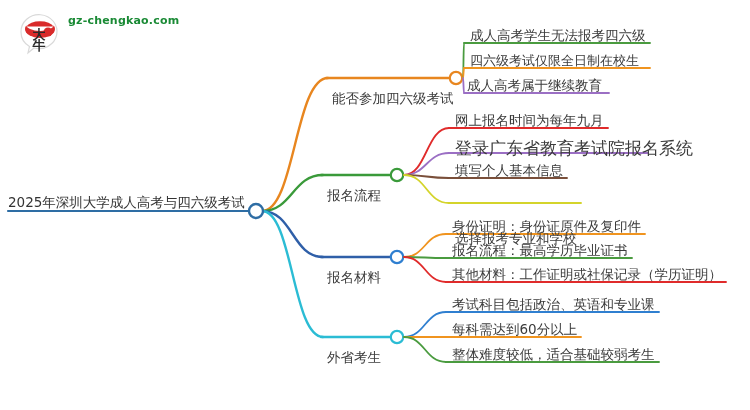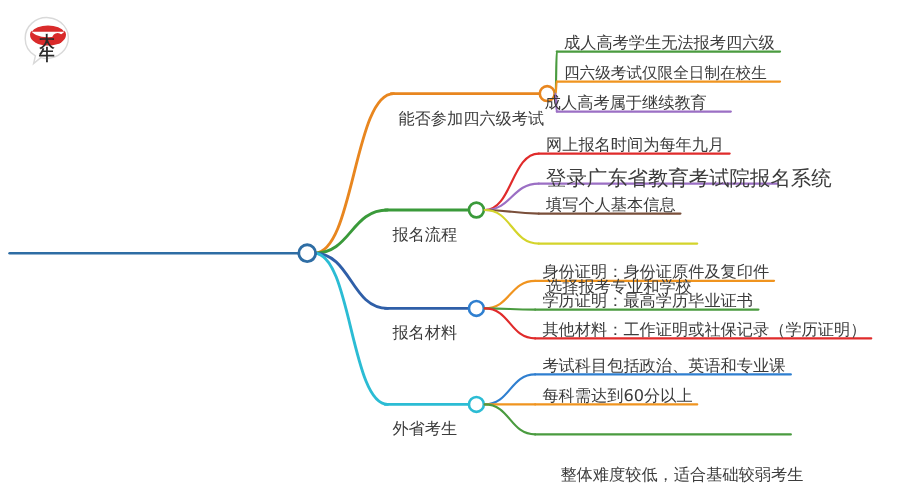--- a/index.html
+++ b/index.html
@@ -95,20 +95,21 @@
         <path d="M3 20 A18 17 0 1 1 16 36 L10 41 L11.5 34.5 A18 17 0 0 1 3 20 Z" fill="#ffffff" stroke="#d9d9d9" stroke-width="1.2"></path>
         <path d="M7 17 A15 8 0 0 1 37 17 A15 9 0 0 1 7 17 Z" fill="#d92b2b"></path>
         <ellipse cx="22" cy="12.5" rx="14" ry="6.5" fill="#ffffff"></ellipse>
         <path d="M8.5 14.5 A14 7 0 0 1 35.5 14.5 Z" fill="#d92b2b"></path>
         <circle cx="30" cy="20" r="4.5" fill="#d92b2b"></circle>
         <text x="21" y="27" font-family="DejaVu Sans, sans-serif" font-size="13" font-weight="bold" fill="#2b2b2b" text-anchor="middle">大</text>
         <text x="21" y="38" font-family="DejaVu Sans, sans-serif" font-size="13" font-weight="bold" fill="#2b2b2b" text-anchor="middle">牛</text>
       </svg>
     </div>
     <div id="logo-text-block">
+      <div class="logo-en">gz-chengkao.com</div>
     </div>
   </div>
 
   <svg id="wires" viewBox="0 0 750 410" xmlns="http://www.w3.org/2000/svg">
       <line x1="8" y1="211" x2="250" y2="211" stroke="#2e6da4" stroke-width="2.2" stroke-linecap="round"></line>
       <path d="M 262 211 C 295 211, 295 78, 328 78" fill="none" stroke="#e8861f" stroke-width="2.4" stroke-linecap="round"></path>
       <line x1="326" y1="78" x2="449" y2="78" stroke="#e8861f" stroke-width="2.4" stroke-linecap="round"></line>
       <circle cx="456" cy="78" r="6.2" fill="#ffffff" stroke="#e8861f" stroke-width="2.2"></circle>
       <path d="M 463 78 C 463.5 78, 463.5 43, 464 43" fill="none" stroke="#4a9b3f" stroke-width="1.8" stroke-linecap="round"></path>
       <line x1="464" y1="43" x2="650" y2="43" stroke="#4a9b3f" stroke-width="1.9" stroke-linecap="round"></line>
@@ -141,34 +142,35 @@
       <circle cx="397" cy="337" r="6.2" fill="#ffffff" stroke="#2bbcd4" stroke-width="2.2"></circle>
       <path d="M 404 337 C 425 337, 425 312, 446 312" fill="none" stroke="#2f7fd0" stroke-width="1.8" stroke-linecap="round"></path>
       <line x1="446" y1="312" x2="659" y2="312" stroke="#2f7fd0" stroke-width="1.9" stroke-linecap="round"></line>
       <path d="M 404 337 C 425 337, 425 337, 446 337" fill="none" stroke="#f0941f" stroke-width="1.8" stroke-linecap="round"></path>
       <line x1="446" y1="337" x2="581" y2="337" stroke="#f0941f" stroke-width="1.9" stroke-linecap="round"></line>
       <path d="M 404 337 C 425 337, 425 362, 446 362" fill="none" stroke="#4a9b3f" stroke-width="1.8" stroke-linecap="round"></path>
       <line x1="446" y1="362" x2="659" y2="362" stroke="#4a9b3f" stroke-width="1.9" stroke-linecap="round"></line>
       <circle cx="256" cy="211" r="7" fill="#ffffff" stroke="#2e6da4" stroke-width="2.4"></circle>
     </svg>
 
+  <div class="node-label root-label" id="root-label" style="left: 8px; top: 193.5px;">2025年深圳大学成人高考与四六级考试</div>
 
   <div id="labels">
       <div class="node-label branch-label" style="left: 332px; top: 61.5px; font-size: 13.5px;">能否参加四六级考试</div>
       <div class="node-label leaf-label" style="left: 470px; top: 26.5px; font-size: 13.5px;">成人高考学生无法报考四六级</div>
       <div class="node-label leaf-label" style="left: 470px; top: 52px; font-size: 13px;">四六级考试仅限全日制在校生</div>
-      <div class="node-label leaf-label" style="left: 454px; top: 76.5px; font-size: 13.5px;">成人高考属于继续教育</div>
+      <div class="node-label leaf-label" style="left: 467px; top: 76.5px; font-size: 13.5px;">成人高考属于继续教育</div>
       <div class="node-label branch-label" style="left: 327px; top: 158.5px; font-size: 13.5px; text-align: center;">报名流程</div>
       <div class="node-label leaf-label" style="left: 455px; top: 111.5px; font-size: 13.5px;">网上报名时间为每年九月</div>
       <div class="node-label leaf-label" style="left: 455px; top: 136.5px; font-size: 17px;">登录广东省教育考试院报名系统</div>
       <div class="node-label leaf-label" style="left: 455px; top: 161.5px; font-size: 13.5px;">填写个人基本信息</div>
       <div class="node-label leaf-label" style="left: 455px; top: 186.5px; font-size: 13.5px; margin-top: 43px;">选择报考专业和学校</div>
       <div class="node-label branch-label" style="left: 327px; top: 240.5px; font-size: 13.5px;">报名材料</div>
       <div class="node-label leaf-label" style="left: 452px; top: 217.5px; font-size: 13.5px;">身份证明：身份证原件及复印件</div>
-      <div class="node-label leaf-label" style="left: 452px; top: 241.5px; font-size: 13.5px;">学历证明：最高学历毕业证书</div>
+      <div class="node-label leaf-label" style="left: 452px; top: 241.5px; font-size: 13.5px;">报名流程：最高学历毕业证书</div>
       <div class="node-label leaf-label" style="left: 452px; top: 265.5px; font-size: 13.5px;">其他材料：工作证明或社保记录（学历证明）</div>
       <div class="node-label branch-label" style="left: 327px; top: 320.5px; font-size: 13.5px;">外省考生</div>
       <div class="node-label leaf-label" style="left: 452px; top: 295.5px; font-size: 13.5px;">考试科目包括政治、英语和专业课</div>
       <div class="node-label leaf-label" style="left: 452px; top: 320.5px; font-size: 13.5px;">每科需达到60分以上</div>
-      <div class="node-label leaf-label" style="left: 467px; top: 345.5px; font-size: 13.5px; margin-top: 41px;">整体难度较低，适合基础较弱考生</div>
+      <div class="node-label leaf-label" style="left: 452px; top: 345.5px; font-size: 13.5px;">整体难度较低，适合基础较弱考生</div>
     </div>
 
 </div>
 
 </body></html>

